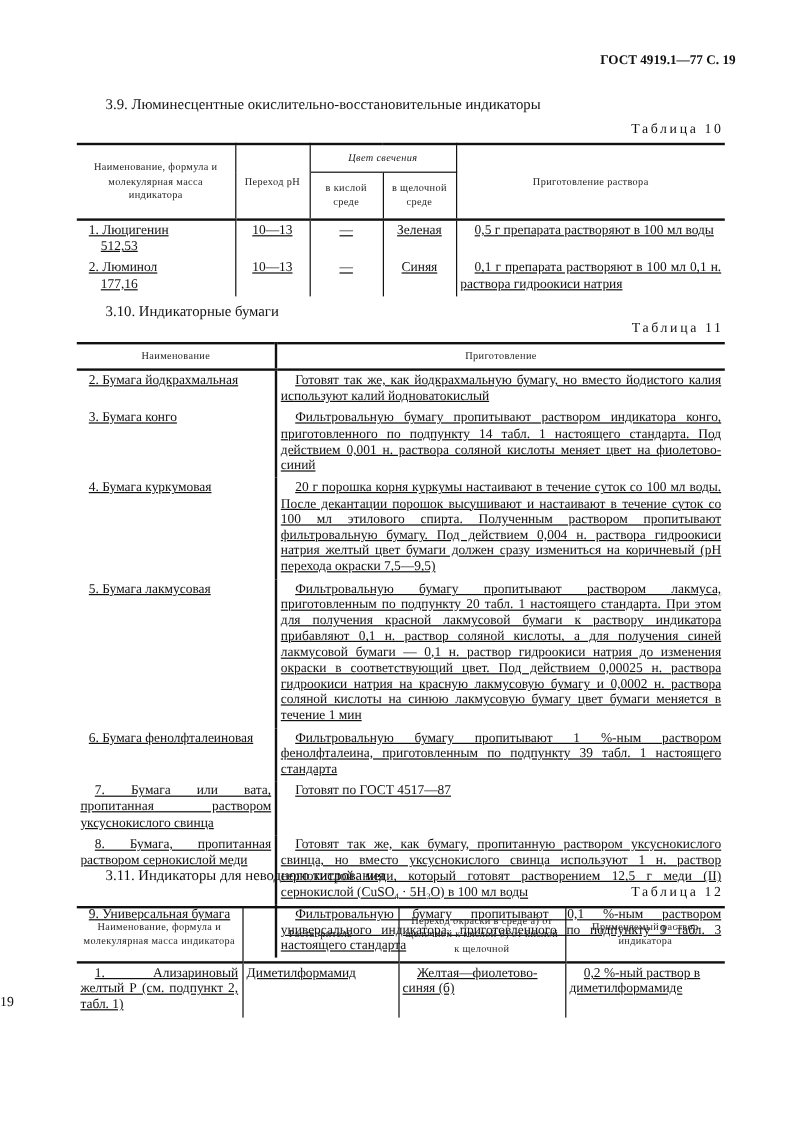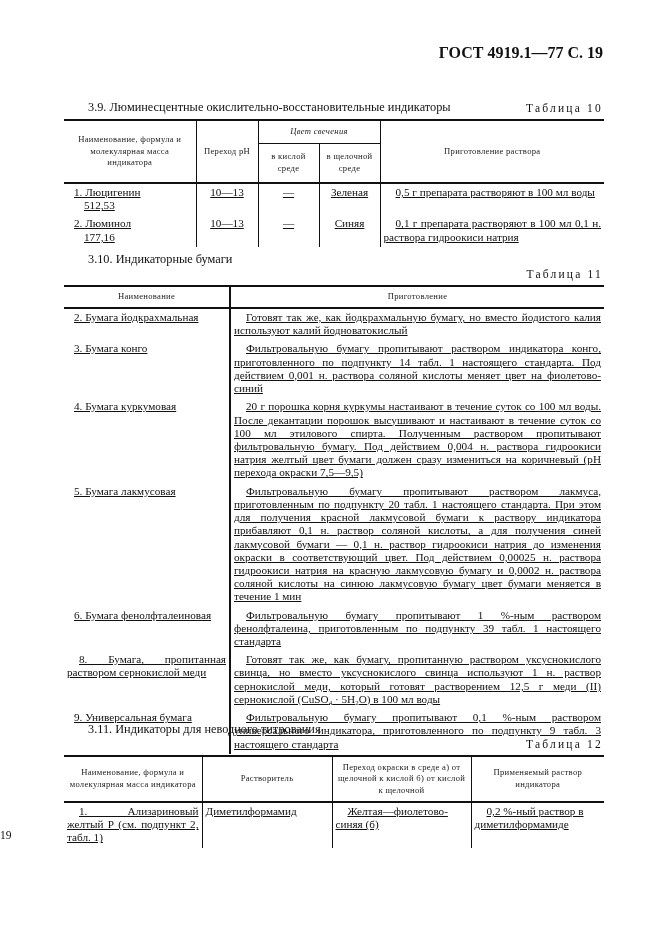--- a/index.html
+++ b/index.html
@@ -2,21 +2,21 @@
 <html><head>
 <meta charset="utf-8">
 <style>
   html, body { margin: 0; padding: 0; background: #ffffff; }
   body {
     width: 661px; height: 936px; position: relative; overflow: hidden;
     font-family: "Liberation Serif", "DejaVu Serif", serif;
     color: #111; font-size: 11.2px; line-height: 1.18;
   }
   .abs { position: absolute; }
-  .header-title { right: 58px; top: 44px; font-weight: bold; font-size: 16px; padding-left: 10px; }
+  .header-title { right: 48px; top: 44px; font-weight: bold; font-size: 11px; padding-left: 10px; }
   .section-title { font-size: 12.3px; }
   .table-label { font-size: 11.5px; letter-spacing: 2.2px; text-align: right; }
   table { border-collapse: collapse; position: absolute; left: 64px; width: 540px; table-layout: fixed; }
   th { font-weight: normal; font-size: 8.6px; letter-spacing: 0.3px; color: #222; text-align: center; vertical-align: middle; padding: 2px 3px; line-height: 1.35; }
   td { vertical-align: top; padding: 2px 3px 3px 3px; font-size: 11.2px; line-height: 1.18; text-decoration: underline; }
   .thick-top { border-top: 2.5px solid #111; }
   .thick-bot { border-bottom: 2.5px solid #111; }
   .vline { border-left: 1px solid #111; }
   .vline-thick { border-left: 2.5px solid #111; }
   .hline { border-top: 1px solid #111; }
@@ -25,21 +25,21 @@
   .indent { text-indent: 12px; }
   .hang { padding-left: 10px; }
   .page-num { left: 0; width: 588px; top: 829px; font-size: 11.5px; }
   sub { font-size: 7px; vertical-align: -2px; line-height: 0; }
 </style>
 </head>
 <body>
 
 <div class="abs header-title">ГОСТ 4919.1—77 С. 19</div>
 
-<div class="abs section-title" style="left:88px; top:80px;margin-top:20px;">3.9. Люминесцентные окислительно-восстановительные индикаторы</div>
+<div class="abs section-title" style="left:88px; top:80px;">3.9. Люминесцентные окислительно-восстановительные индикаторы</div>
 <div class="abs table-label" style="right:58px; top:102px;">Таблица 10</div>
 
 <table style="top:119px;">
   <colgroup>
     <col style="width:132px">
       <col style="width:62px">
       <col style="width:61px">
       <col style="width:61px">
       <col style="width:224px">
   </colgroup>
@@ -98,20 +98,24 @@
   </tr>
   <tr>
     <td class="hang">5. Бумага лакмусовая</td>
     <td class="vline-thick just indent">Фильтровальную бумагу пропитывают раствором лакмуса, приготовленным по подпункту 20 табл. 1 настоящего стандарта. При этом для получения красной лакмусовой бумаги к раствору индикатора прибавляют 0,1 н. раствор соляной кислоты, а для получения синей лакмусовой бумаги — 0,1 н. раствор гидроокиси натрия до изменения окраски в соответствующий цвет. Под действием 0,00025 н. раствора гидроокиси натрия на красную лакмусовую бумагу и 0,0002 н. раствора соляной кислоты на синюю лакмусовую бумагу цвет бумаги меняется в течение 1 мин</td>
   </tr>
   <tr>
     <td class="hang">6. Бумага фенолфталеиновая</td>
     <td class="vline-thick just indent">Фильтровальную бумагу пропитывают 1 %-ным раствором фенолфталеина, приготовленным по подпункту 39 табл. 1 настоящего стандарта</td>
   </tr>
   <tr>
+    <td class="just indent">7. Бумага или вата, пропитанная раствором уксуснокислого свинца</td>
+    <td class="vline-thick just indent">Готовят по ГОСТ 4517—87</td>
+  </tr>
+  <tr>
     <td class="just indent">8. Бумага, пропитанная раствором сернокислой меди</td>
     <td class="vline-thick just indent"><span>Готовят так же, как бумагу, пропитанную раствором уксуснокислого свинца, но вместо уксуснокислого свинца используют 1 н. раствор сернокислой меди, который готовят растворением 12,5 г меди (II) сернокислой (CuSO</span><sub>4</sub><span> · 5H</span><sub>2</sub><span>O) в 100 мл воды</span></td>
   </tr>
   <tr>
     <td class="hang">9. Универсальная бумага</td>
     <td class="vline-thick just indent">Фильтровальную бумагу пропитывают 0,1 %-ным раствором универсального индикатора, приготовленного по подпункту 9 табл. 3 настоящего стандарта</td>
   </tr>
 </tbody>
   </table>
 

